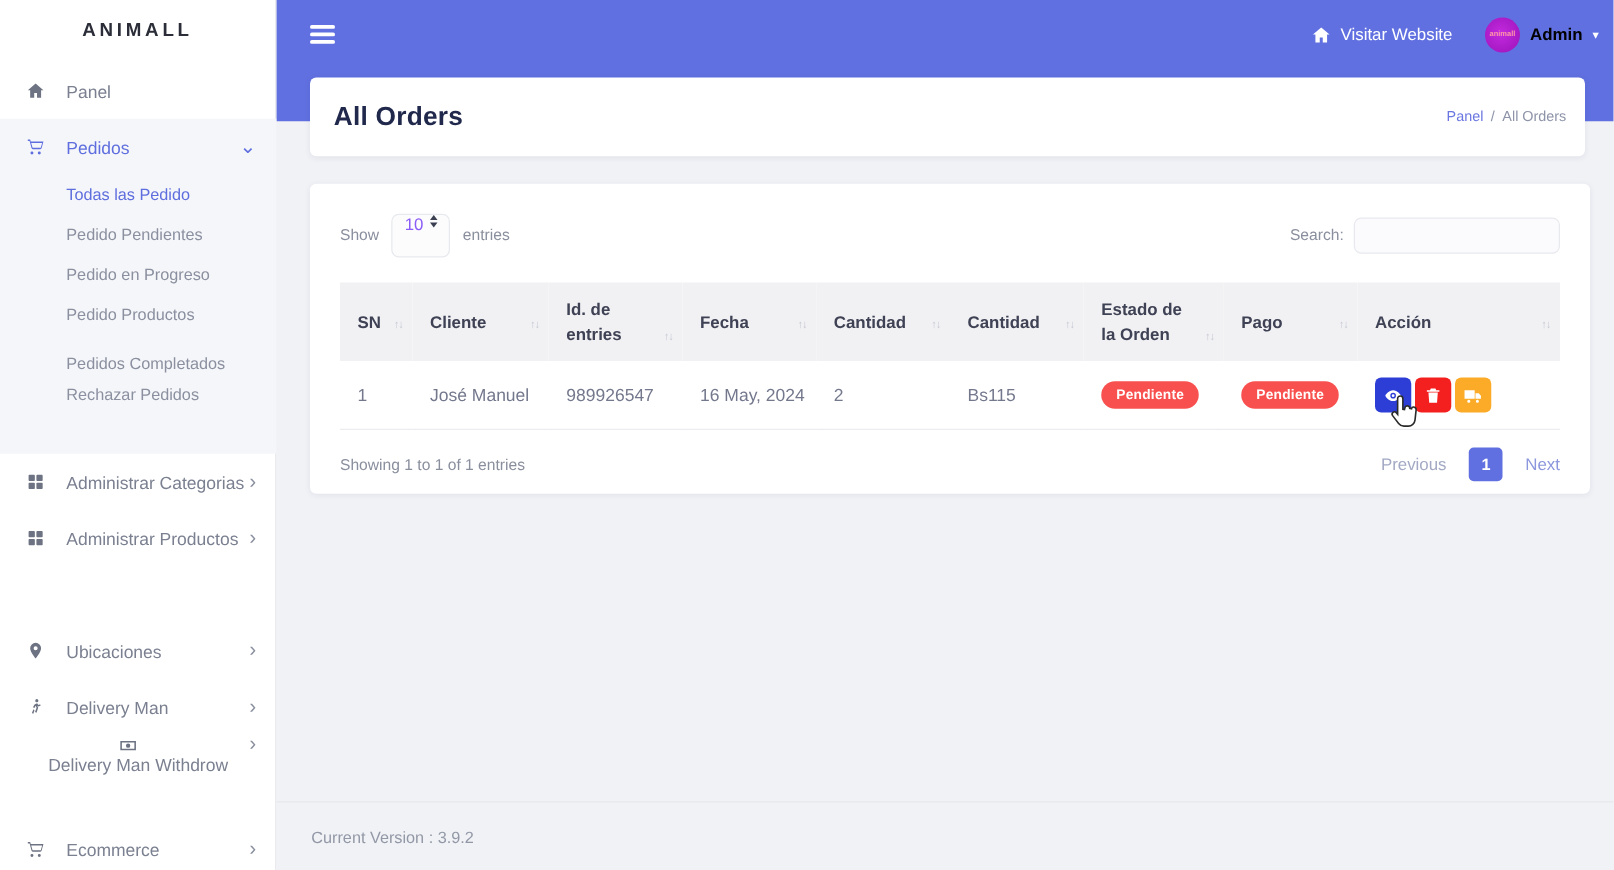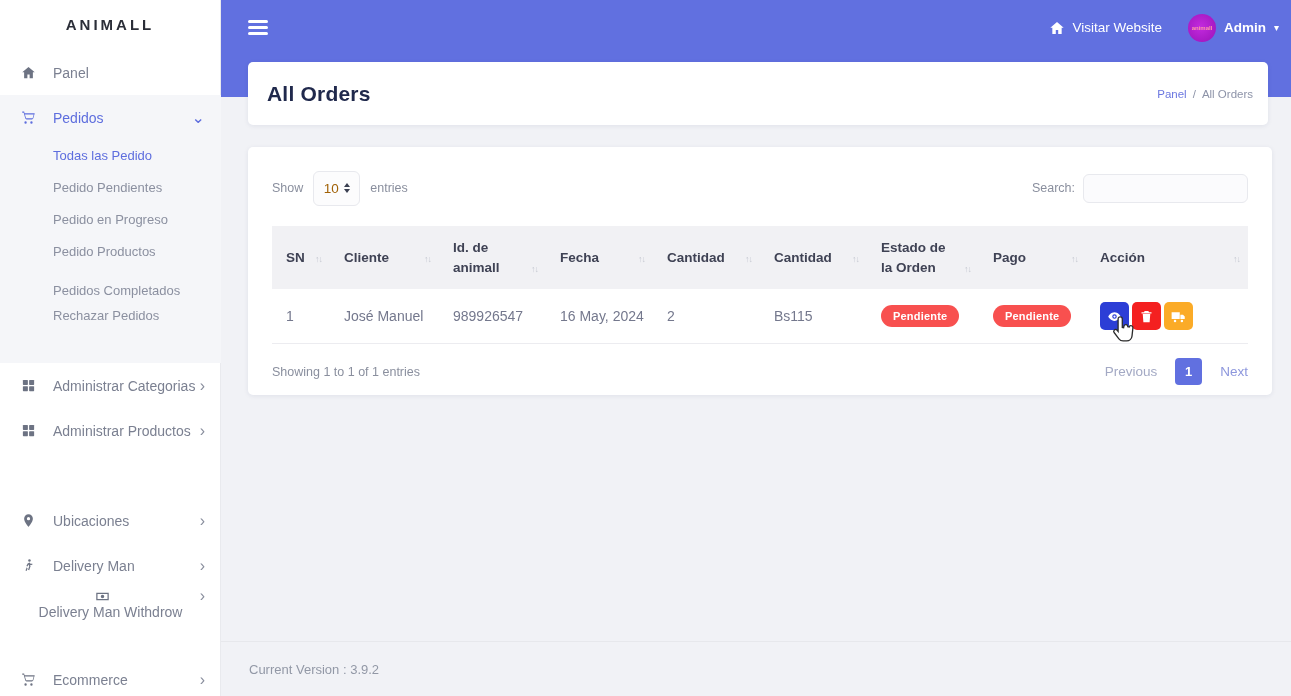--- a/index.html
+++ b/index.html
@@ -32,39 +32,39 @@
                   padding:0 12px 0 27px; }
   .burger { width:20px; cursor:pointer; }
   .burger div { height:3px; background:#ffffff; border-radius:2px; margin:3px 0; }
   .tb-right { display:flex; align-items:center; gap:26px; }
   .visit { display:flex; align-items:center; gap:7px; color:#ffffff; font-size:13.5px; cursor:pointer; }
   .visit svg { width:16px; height:16px; fill:#ffffff; }
   .adminbox { display:flex; align-items:center; gap:8px; cursor:pointer; }
   .avatar { width:28px; height:28px; border-radius:50%; background:radial-gradient(circle at 45% 45%, #c32ade, #9a12b8);
             display:flex; align-items:center; justify-content:center; color:#ff97a8;
             font-size:6px; font-weight:700; overflow:hidden; }
-  .adminname { color:#ffffff; font-size:13.5px; font-weight:700; }
+  .adminname { color:#000000; font-size:13.5px; font-weight:700; }
   .caret { color:#ffffff; font-size:10px; }
 
   
   .header-card { position:absolute; left:248px; top:62px; width:1020px; height:63px; background:#ffffff;
                  border-radius:5px; box-shadow:0 1px 5px rgba(30,40,90,.08); z-index:4;
                  display:flex; align-items:center; justify-content:space-between; padding:0 15px 0 19px; }
   .page-title { font-size:21px; font-weight:700; color:#20294c; letter-spacing:.2px; }
   .crumbs { font-size:11.5px; color:#8d93a8; display:flex; gap:6px; align-items:center; }
   .crumbs .crumb-link { color:#6b77e0; cursor:pointer; }
 
   
   .table-card { position:absolute; left:248px; top:147px; width:1024px; height:248px; background:#ffffff;
                 border-radius:5px; box-shadow:0 1px 5px rgba(30,40,90,.08); padding:0 24px; z-index:3; }
   .controls { margin-top:23px; display:flex; align-items:center; justify-content:space-between; height:36px; }
   .ctl-left { display:flex; align-items:center; gap:10px; color:#8a8f9e; font-size:12.5px; }
   .pagesize { width:47px; height:35px; border:1px solid #e8e9ee; border-radius:6px; background:#fcfcfd;
-              display:flex; align-items:center; justify-content:center; gap:5px; font-size:13.5px;
-              color:#a16207; cursor:pointer; }
+              display:flex; align-items:flex-start; justify-content:center; gap:5px; font-size:13.5px;
+              color:#8b5cf6; cursor:pointer; }
   .spin { display:flex; flex-direction:column; gap:2px; }
   .spin i { width:0; height:0; border-left:3.5px solid transparent; border-right:3.5px solid transparent; }
   .spin .up { border-bottom:4px solid #3a3f51; }
   .spin .dn { border-top:4px solid #3a3f51; }
   .ctl-right { display:flex; align-items:center; gap:8px; color:#8a8f9e; font-size:12.5px; }
   .searchbox { width:165px; height:29px; border:1px solid #e8e9ee; border-radius:6px; background:#fbfbfd;
                outline:none; padding:0 8px; font-size:13px; color:#3a3f51; font-family:"Liberation Sans",sans-serif; }
 
   table { border-collapse:collapse; table-layout:fixed; width:976px; margin-top:20px; }
   thead th { background:#f1f1f4; text-align:left; font-size:13.5px; font-weight:700; color:#3f4254;
@@ -292,21 +292,21 @@
               </div>
             </th>
           <th>
               <div class="th-in">
                 <span class="th-label">Cliente</span>
                 <span class="sort">↑↓</span>
               </div>
             </th>
           <th>
               <div class="th-in">
-                <span class="th-label">Id. de animall</span>
+                <span class="th-label">Id. de entries</span>
                 <span class="sort">↑↓</span>
               </div>
             </th>
           <th>
               <div class="th-in">
                 <span class="th-label">Fecha</span>
                 <span class="sort">↑↓</span>
               </div>
             </th>
           <th>

